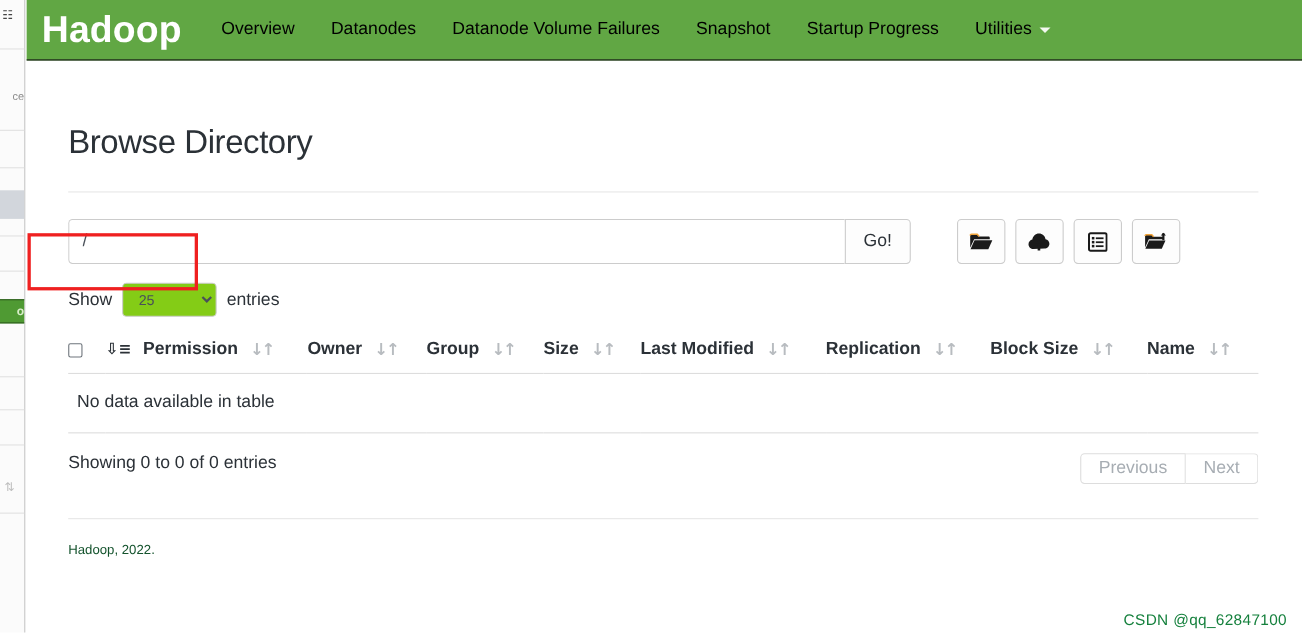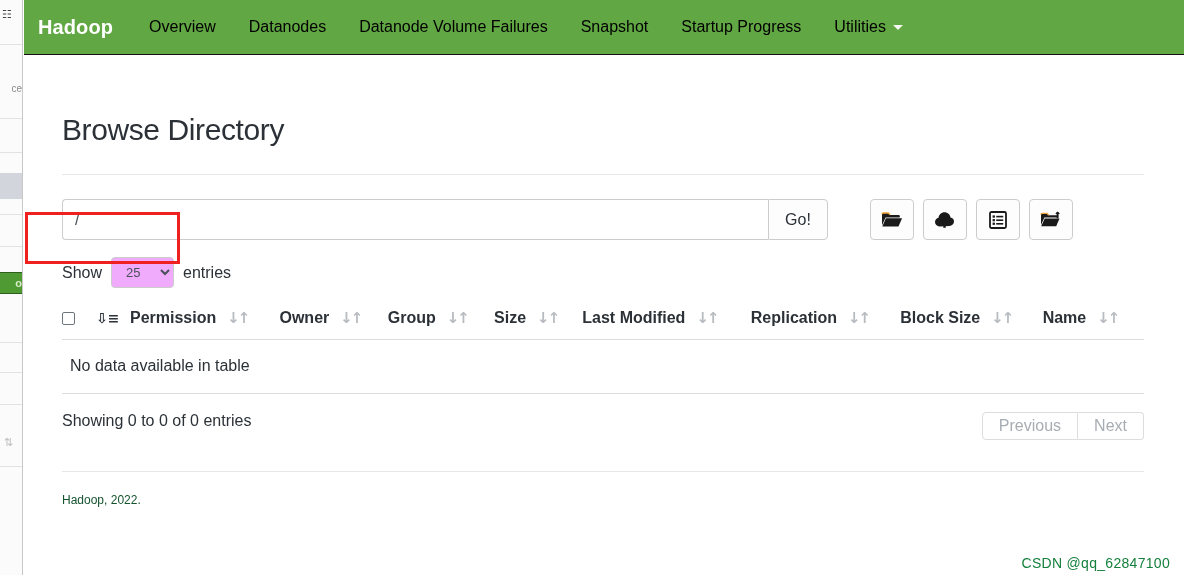--- a/index.html
+++ b/index.html
@@ -76,21 +76,21 @@
     position: relative;
     height: 55px;
     background: #61a744;
     border-bottom: 1px solid #111;
     display: flex;
     align-items: center;
     padding-left: 14px;
   }
   .brand {
     color: #ffffff;
-    font-size: 20px;
+    font-size: 34px;
     font-weight: bold;
     letter-spacing: .1px;
     margin-right: 36px;
     cursor: pointer;
     white-space: nowrap;
   }
   .nav-link {
     color: #000000;
     font-size: 16px;
     margin-right: 33px;
@@ -194,24 +194,24 @@
     margin-top: 17px;
   }
   .show-entries {
     display: flex;
     align-items: center;
     gap: 9px;
     font-size: 16px;
     color: #2b3137;
   }
   .entries-select {
-    width: 63px; height: 31px;
+    width: 86px; height: 31px;
     border: 1px solid #cccccc;
     border-radius: 4px;
-    background: #f0abfc;
+    background: #84cc16;
     font-size: 13px;
     color: #4a5059;
     padding-left: 10px;
     font-family: "Liberation Sans", sans-serif;
     cursor: pointer;
   }
   .search-wrap {
     display: flex;
     align-items: center;
     gap: 10px;

